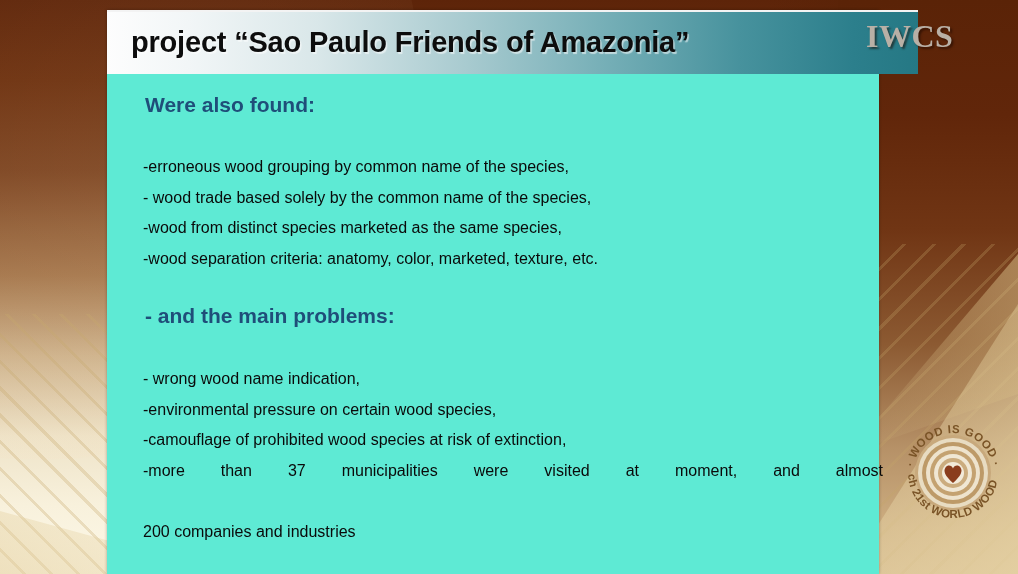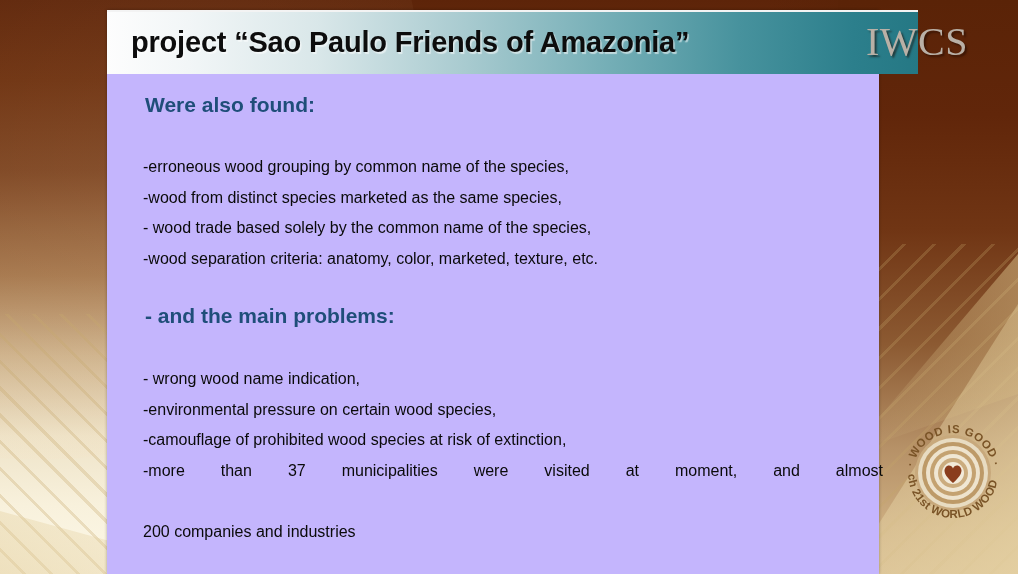--- a/index.html
+++ b/index.html
@@ -122,21 +122,21 @@
     clip-path: polygon(100% 0, 100% 70%, 0 100%);
   }
 
   
   #slide {
     position: absolute;
     left: 107px;
     top: 10px;
     width: 772px;
     height: 564px;
-    background: #c4b5fd;
+    background: #5eead4;
     box-shadow: 0 0 3px rgba(0,0,0,0.30);
   }
 
   
   .slide-header {
     position: absolute;
     left: 0;
     top: 0;
     width: 811px;
     height: 62px;
@@ -215,22 +215,22 @@
     display: inline-block;
     width: 100%;
   }
 
   
   #iwcs {
     position: absolute;
     left: 866px;
     top: 18px;
     font-family: "Liberation Serif", serif;
-    font-size: 40px;
-    font-weight: normal;
+    font-size: 32px;
+    font-weight: bold;
     color: #b9b0a6;
     letter-spacing: 0.5px;
     text-shadow: 2px 2px 2px rgba(30,10,0,0.55);
     white-space: nowrap;
     z-index: 40;
   }
 
   
   #seal {
     position: absolute;
@@ -262,22 +262,22 @@
     <div class="slide-header">
       <div class="header-title">project “Sao Paulo Friends of Amazonia”</div>
     </div>
 
     <div class="slide-body">
 
       <div class="section-head" id="head-found">Were also found:</div>
 
       <div class="bullet-block" id="block-found">
         <div class="bullet-line">-erroneous wood grouping by common name of the species,</div>
+        <div class="bullet-line">- wood trade based solely by the common name of the species,</div>
         <div class="bullet-line">-wood from distinct species marketed as the same species,</div>
-        <div class="bullet-line">- wood trade based solely by the common name of the species,</div>
         <div class="bullet-line">-wood separation criteria: anatomy, color, marketed, texture, etc.</div>
       </div>
 
       <div class="section-head" id="head-problems">- and the main problems:</div>
 
       <div class="bullet-block" id="block-problems">
         <div class="bullet-line">- wrong wood name indication,</div>
         <div class="bullet-line">-environmental pressure on certain wood species,</div>
         <div class="bullet-line">-camouflage of prohibited wood species at risk of extinction,</div>
         <div class="bullet-justified">

